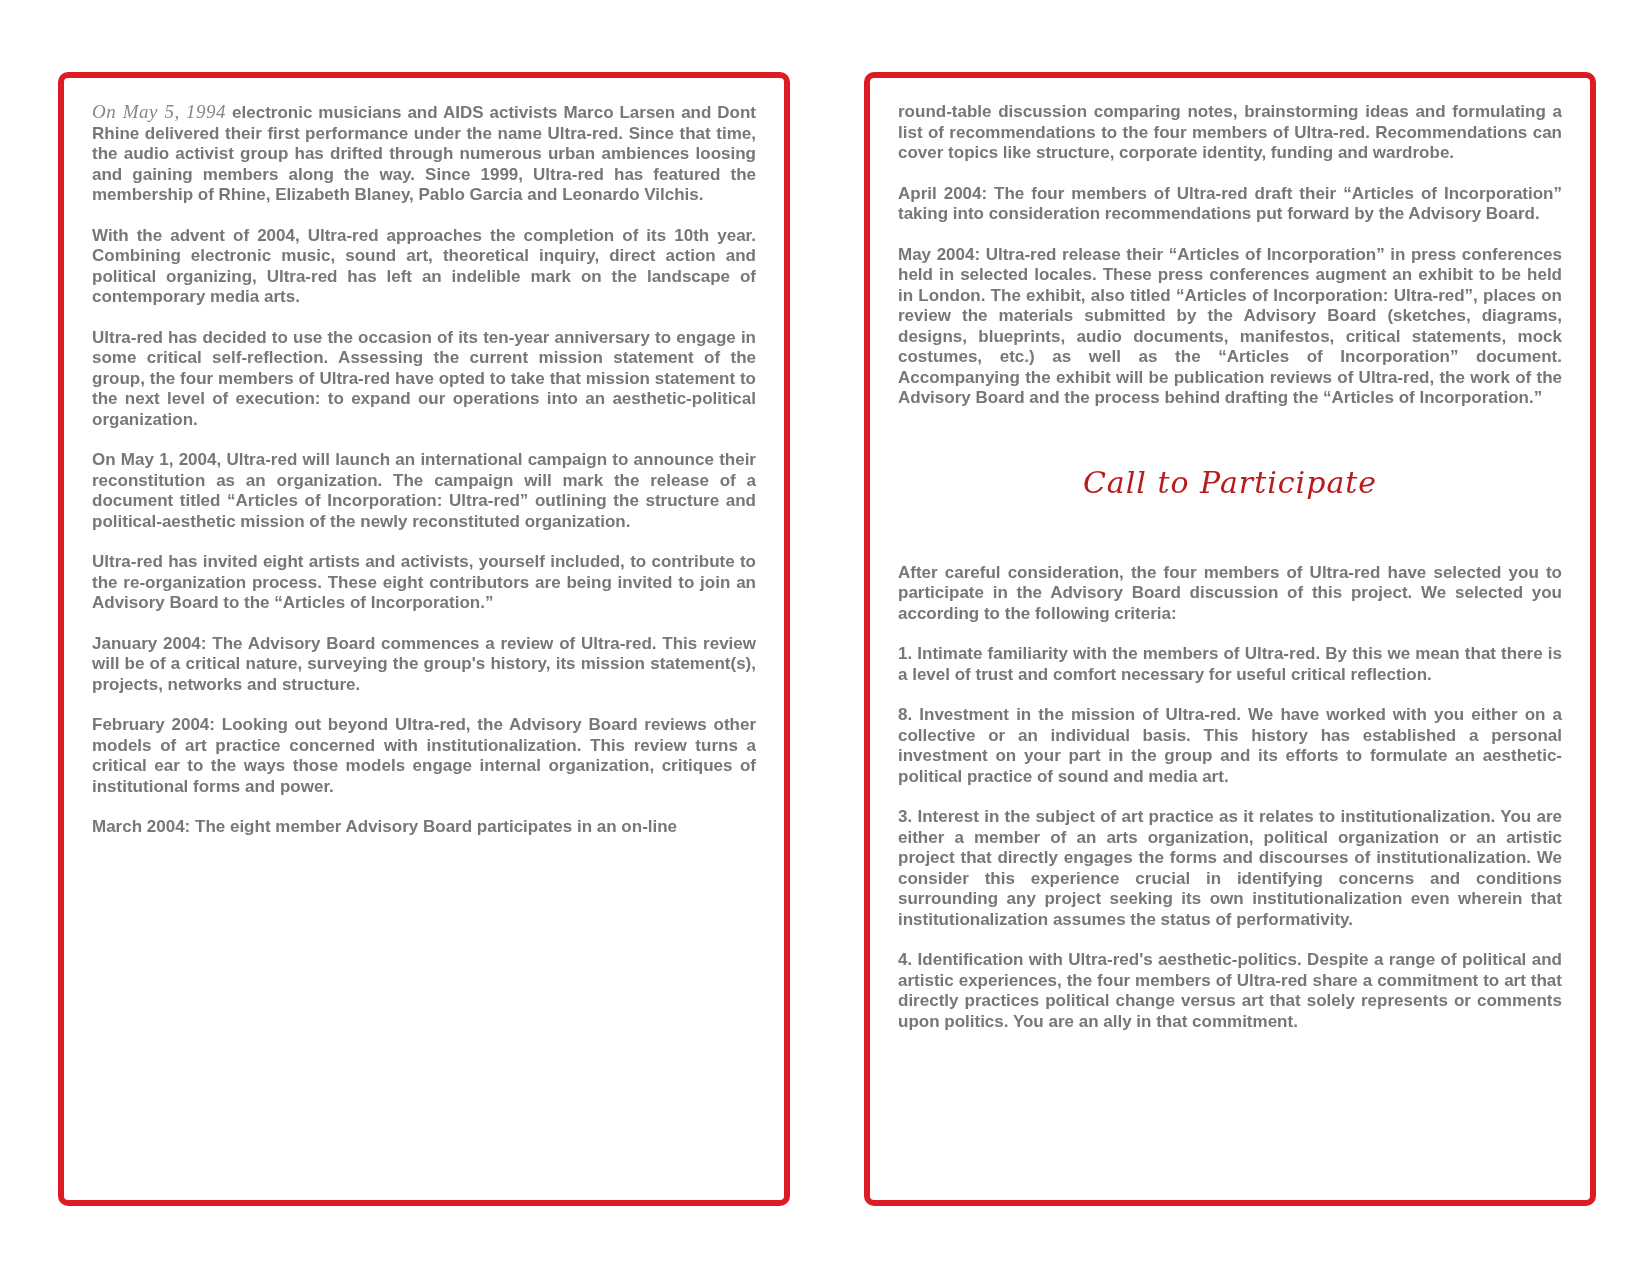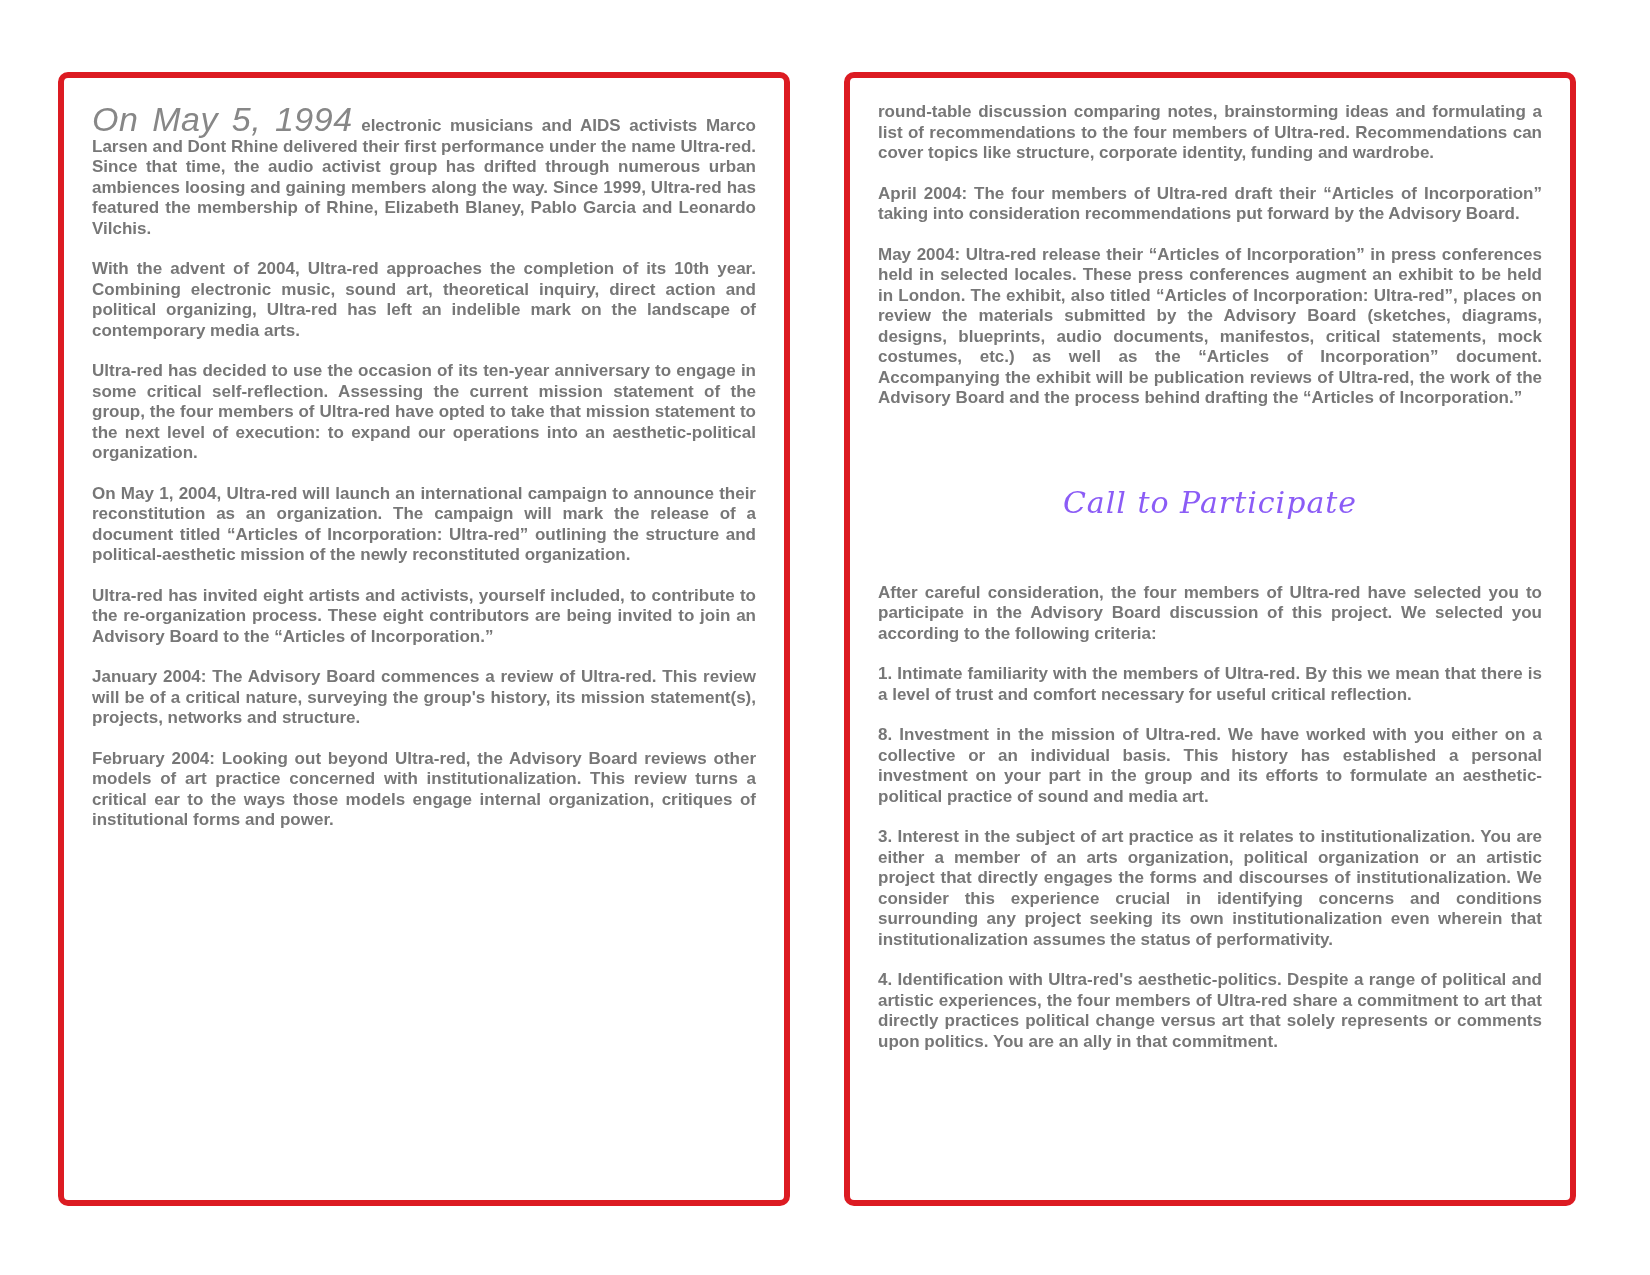--- a/index.html
+++ b/index.html
@@ -20,69 +20,70 @@
     width: 732px;
     height: 1134px;
     box-sizing: border-box;
     border: 6px solid #dc1b22;
     border-radius: 10px;
     background: #ffffff;
     padding: 24px 28px;
     overflow: hidden;
   }
   #page-left  { left: 58px; }
-  #page-right { left: 844px; }
+  #page-right { left: 864px; }
 
   .body-par {
     font-family: "Liberation Sans", sans-serif;
     font-weight: bold;
     font-size: 17px;
     line-height: 20.5px;
     color: #777777;
     text-align: justify;
     margin: 0 0 20px 0;
   }
   .script-intro {
-    font-family: Liberation Sans, sans-serif;
+    font-family: Liberation Serif, serif;
     font-style: italic;
     font-weight: normal;
-    font-size: 34px;
+    font-size: 19px;
     line-height: 1;
     letter-spacing: 0.5px;
     color: #878787;
     white-space: nowrap;
   }
   .script-heading {
     font-family: "DejaVu Serif", serif;
     font-style: italic;
     font-weight: normal;
     font-size: 30px;
     line-height: 36px;
     letter-spacing: 1px;
-    color: #8b5cf6;
+    color: #b91c1c;
     text-align: center;
-    margin: 76px 0 62px 0;
+    margin: 56px 0 62px 0;
   }
 </style>
 </head>
 <body>
 
 <div class="canvas">
 
   <section class="page" id="page-left">
     <p class="body-par"><span class="script-intro">On May 5, 1994</span> <span>electronic musicians and AIDS activists Marco Larsen and Dont Rhine delivered their first performance under the name Ultra-red. Since that time, the audio activist group has drifted through numerous urban ambiences loosing and gaining members along the way. Since 1999, Ultra-red has featured the membership of Rhine, Elizabeth Blaney, Pablo Garcia and Leonardo Vilchis.</span></p>
 
     <p class="body-par">With the advent of 2004, Ultra-red approaches the completion of its 10th year. Combining electronic music, sound art, theoretical inquiry, direct action and political organizing, Ultra-red has left an indelible mark on the landscape of contemporary media arts.</p>
     <p class="body-par">Ultra-red has decided to use the occasion of its ten-year anniversary to engage in some critical self-reflection. Assessing the current mission statement of the group, the four members of Ultra-red have opted to take that mission statement to the next level of execution: to expand our operations into an aesthetic-political organization.</p>
     <p class="body-par">On May 1, 2004, Ultra-red will launch an international campaign to announce their reconstitution as an organization. The campaign will mark the release of a document titled “Articles of Incorporation: Ultra-red” outlining the structure and political-aesthetic mission of the newly reconstituted organization.</p>
 
 
     <p class="body-par">Ultra-red has invited eight artists and activists, yourself included, to contribute to the re-organization process. These eight contributors are being invited to join an Advisory Board to the “Articles of Incorporation.”</p>
     <p class="body-par">January 2004: The Advisory Board commences a review of Ultra-red. This review will be of a critical nature, surveying the group's history, its mission statement(s), projects, networks and structure.</p>
     <p class="body-par">February 2004: Looking out beyond Ultra-red, the Advisory Board reviews other models of art practice concerned with institutionalization. This review turns a critical ear to the ways those models engage internal organization, critiques of institutional forms and power.</p>
+    <p class="body-par">March 2004: The eight member Advisory Board participates in an on-line</p>
   </section>
 
   <section class="page" id="page-right">
     <p class="body-par">round-table discussion comparing notes, brainstorming ideas and formulating a list of recommendations to the four members of Ultra-red. Recommendations can cover topics like structure, corporate identity, funding and wardrobe.</p>
     <p class="body-par">April 2004: The four members of Ultra-red draft their “Articles of Incorporation” taking into consideration recommendations put forward by the Advisory Board.</p>
     <p class="body-par">May 2004: Ultra-red release their “Articles of Incorporation” in press conferences held in selected locales. These press conferences augment an exhibit to be held in London. The exhibit, also titled “Articles of Incorporation: Ultra-red”, places on review the materials submitted by the Advisory Board (sketches, diagrams, designs, blueprints, audio documents, manifestos, critical statements, mock costumes, etc.) as well as the “Articles of Incorporation” document. Accompanying the exhibit will be publication reviews of Ultra-red, the work of the Advisory Board and the process behind drafting the “Articles of Incorporation.”</p>
 
     <h2 class="script-heading">Call to Participate</h2>
 
     <p class="body-par">After careful consideration, the four members of Ultra-red have selected you to participate in the Advisory Board discussion of this project. We selected you according to the following criteria:</p>

